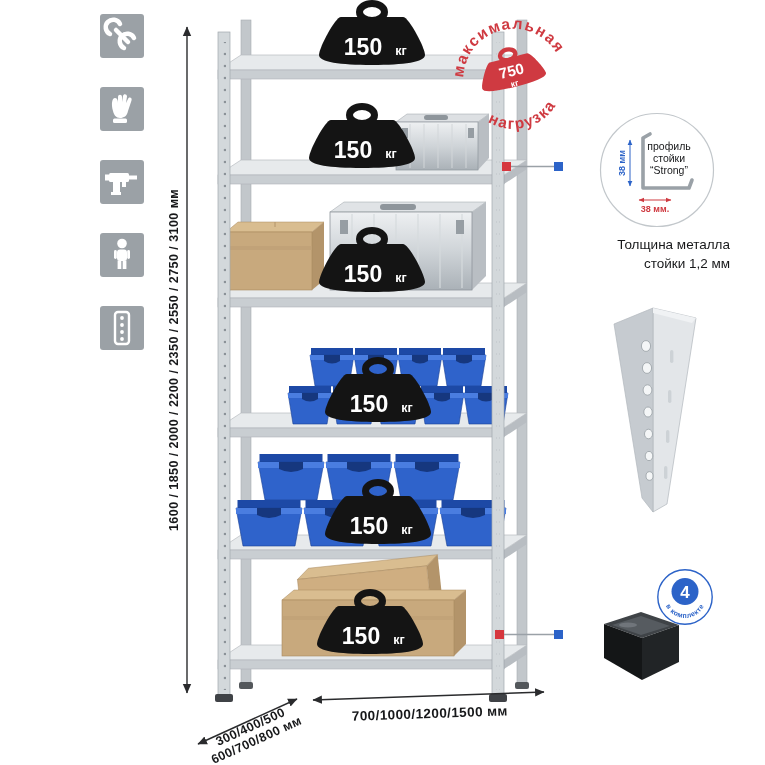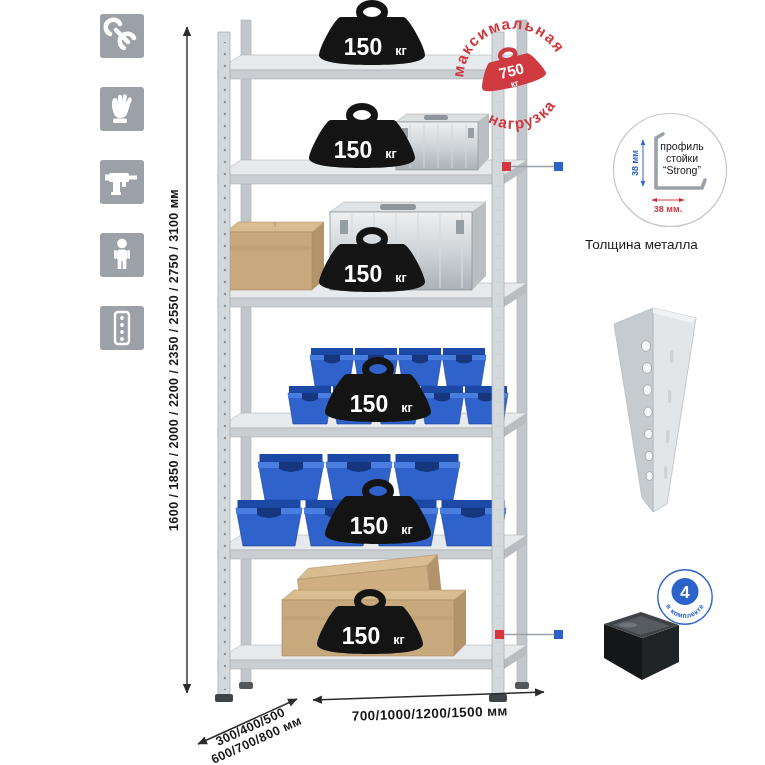--- a/index.html
+++ b/index.html
@@ -17,26 +17,26 @@
   .stampTxt{font-size:15.5px;font-weight:bold;fill:#cf3a41;letter-spacing:1.5px}
   .stampVal{font-size:15px;font-weight:bold;fill:#fff;text-anchor:middle}
   .stampUnit{font-size:8.5px;font-weight:bold;fill:#fff;text-anchor:middle}
 
   .wval{font-size:23px;font-weight:bold;fill:#fff;text-anchor:middle}
   .wunit{font-size:12.5px;font-weight:bold;fill:#fff;text-anchor:middle}
 
   .dimtext{font-size:12.6px;font-weight:bold;fill:#17181a;text-anchor:middle;letter-spacing:.4px}
   .dimtext-lg{font-size:13.5px}
 
-  .callout-circle{position:absolute;left:612px;top:112px;z-index:4}
+  .callout-circle{position:absolute;left:599px;top:112px;z-index:4}
   .plab{font-size:10.5px;fill:#17181a;text-anchor:middle}
   .pdim{font-size:9px;font-weight:bold;text-anchor:middle}
   .pdim-b{fill:#2c63c8}.pdim-r{fill:#cf3a41}
 
-  .caption{position:absolute;text-align:left;font-size:13.5px;color:#17181a;line-height:1.4;z-index:4}
+  .caption{position:absolute;text-align:right;font-size:13.5px;color:#17181a;line-height:1.4;z-index:4}
   .caption span{display:block}
   .caption-profile{left:585px;top:236px;width:145px}
   .caption-foot{left:585px;top:702px;width:145px}
 
   .angle-post{position:absolute;left:597px;top:298px;z-index:4}
   .foot-img{position:absolute;left:586px;top:592px;z-index:4}
   .badge{position:absolute;left:656px;top:568px;z-index:5}
   .badge4{font-size:17px;font-weight:bold;fill:#fff;text-anchor:middle}
   .badgetxt{font-size:7px;font-weight:bold;fill:#2c63c8;letter-spacing:.5px}
 </style>
@@ -345,20 +345,21 @@
       <text class="plab" x="70" y="38">профиль</text>
       <text class="plab" x="70" y="50">стойки</text>
       <text class="plab" x="70" y="62">“Strong”</text>
       <line x1="40" y1="88" x2="72" y2="88" stroke="#cf3a41" stroke-width="1" marker-start="url(#arwR)" marker-end="url(#arwR)"></line>
       <text class="pdim pdim-r" x="56" y="100">38 мм.</text>
     </svg>
   </div>
 
   <div class="caption caption-profile">
     <span>Толщина металла</span>
+    <span>стойки 1,2 мм</span>
   </div>
 
   <div class="angle-post">
     <svg width="115" height="230" viewBox="0 0 115 230">
       <polygon points="56,10 99,20 70,206 56,214" fill="#e3e6e9" stroke="#b2b8bd" stroke-width="0.7"></polygon>
       <polygon points="56,10 17,26 45,200 56,214" fill="#c6cbd0" stroke="#b2b8bd" stroke-width="0.7"></polygon>
       <polygon points="56,10 99,20 95,25 56,15" fill="#f0f2f4"></polygon>
       <g fill="#f4f6f7" stroke="#989fa5" stroke-width="0.8">
         <ellipse cx="49" cy="48" rx="4.6" ry="5.4"></ellipse>
           <ellipse cx="50" cy="70" rx="4.6" ry="5.4"></ellipse>

